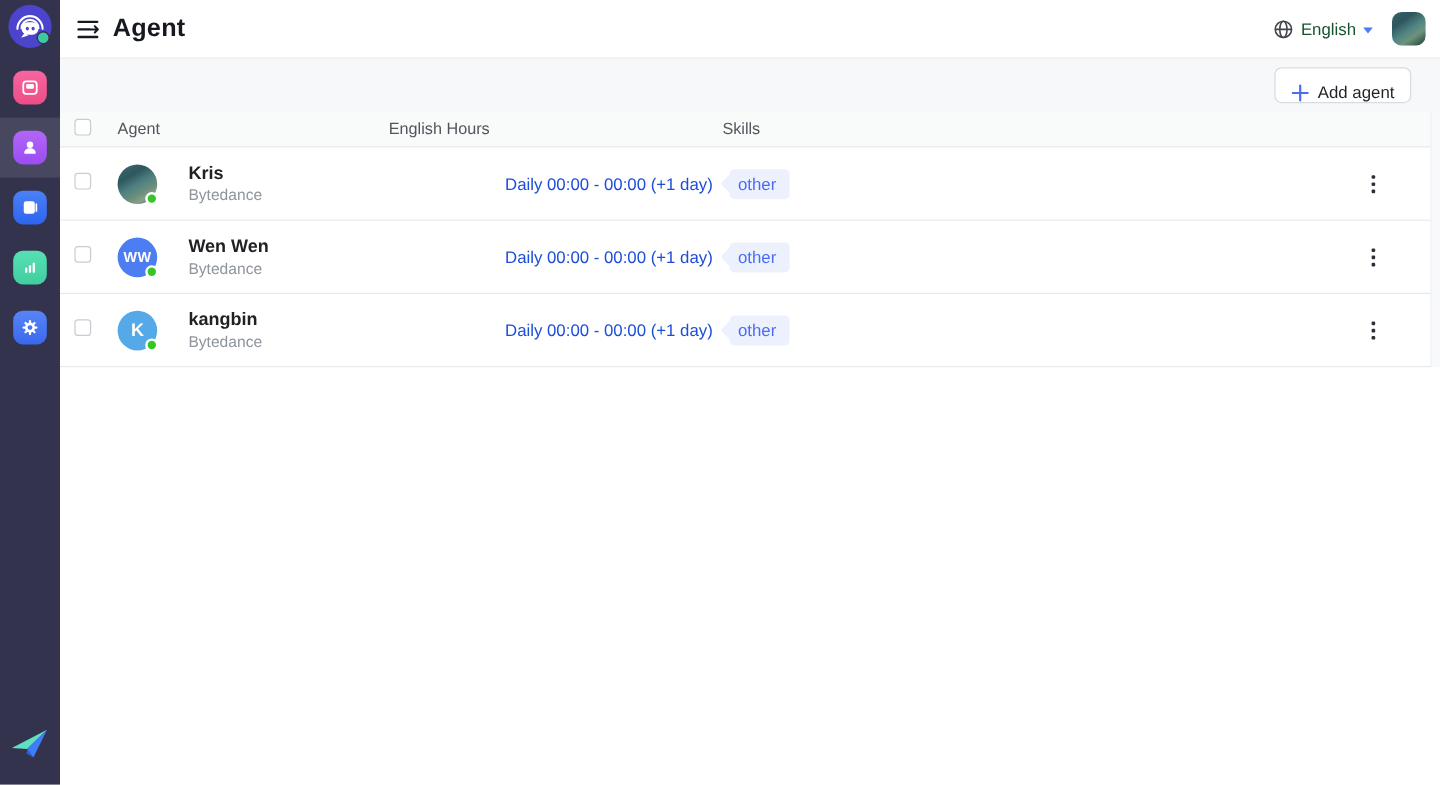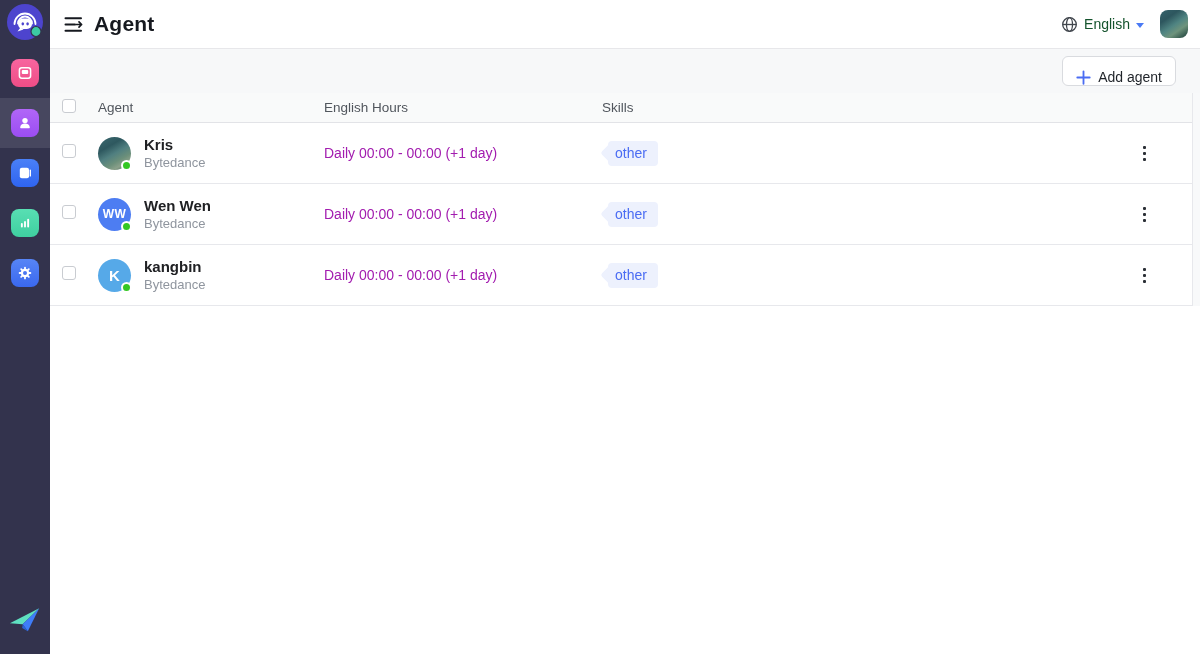--- a/index.html
+++ b/index.html
@@ -39,30 +39,30 @@
 
   
   .table-wrap { position:relative; flex:1; }
   .right-strip { position:absolute; right:0; top:0; width:7px; height:213px; background:#f8f9fa; }
   .agent-table { width:calc(100% - 7px); border-right:1px solid #e7e8ec; }
   .t-grid { display:grid; grid-template-columns:48px 226px 270px 1fr 60px; align-items:center; }
   .t-head { height:30px; background:#f9fafa; border-bottom:1px solid #e2e3e7; font-size:13.5px; color:#51565d; }
   .t-row { height:61px; background:#fff; border-bottom:1px solid #e7e8ec; }
   .cell-check { padding-left:12px; }
   .checkbox { width:14px; height:14px; border:1px solid #c9ccd1; border-radius:3px; background:#fff; display:inline-block; cursor:pointer; }
-  .cell-agent { display:flex; align-items:center; gap:13px; }
+  .cell-agent { display:flex; align-items:center; gap:26px; }
   .avatar-wrap { position:relative; width:33px; height:33px; flex-shrink:0; }
   .avatar { width:33px; height:33px; border-radius:50%; display:flex; align-items:center; justify-content:center; color:#fff; font-weight:bold; }
   .avatar.photo { background:linear-gradient(150deg,#3c6a70 0%,#2e585f 30%,#507f80 50%,#6b8f7a 68%,#8aa08a 80%,#3a5c52 100%); }
   .avatar.init-2 { font-size:12px; letter-spacing:.3px;text-align:right; }
   .avatar.init-1 { font-size:15px; }
   .status-dot { position:absolute; right:-1px; bottom:-1px; width:11px; height:11px; border-radius:50%; background:#34c724; border:2px solid #fff; }
   .agent-name { font-size:15px; font-weight:bold; color:#202124; line-height:1.25; }
   .agent-company { font-size:13px; color:#8f959e; margin-top:0; }
-  .cell-hours { font-size:14px; color:#a21caf; }
+  .cell-hours { font-size:14px; color:#1d4ed8;text-align:right; }
   .cell-skills { padding-left:8px; }
   .skill-badge { position:relative; display:inline-flex; align-items:center; height:25px; padding:0 11px 0 7px; margin-left:6px; background:#edf1fd; color:#4a6cf3; font-size:14px; border-radius:4px; }
   .skill-badge::before { content:""; position:absolute; left:-5px; top:50%; width:13px; height:13px; transform:translateY(-50%) rotate(45deg); background:#edf1fd; border-radius:2.5px; z-index:-1; }
   .skill-badge { z-index:0; }
   .kebab { width:24px; height:24px; display:flex; flex-direction:column; align-items:center; justify-content:center; gap:3px; cursor:pointer; }
   .kebab i { width:3px; height:3px; background:#2b2f36; border-radius:1px; }
 </style>
 </head>
 <body>
 

